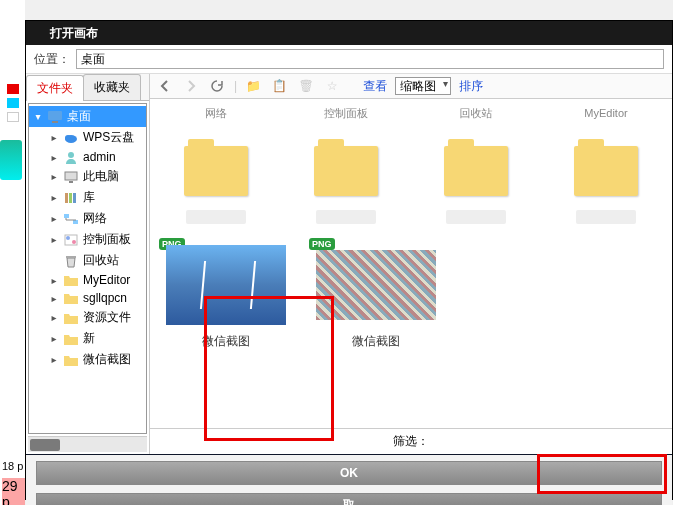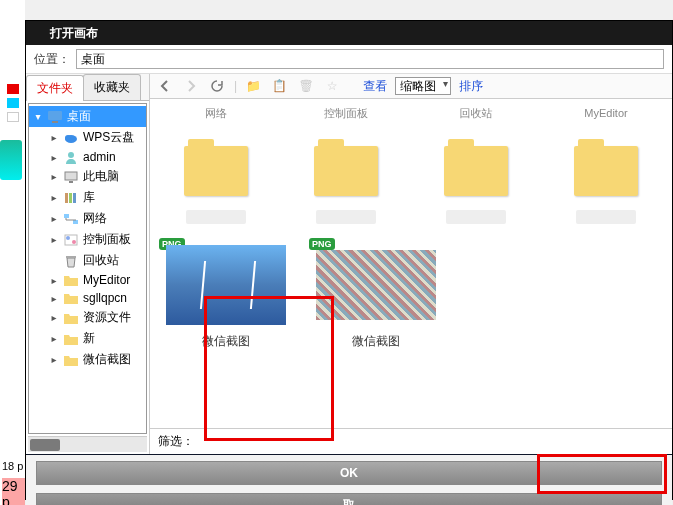--- a/index.html
+++ b/index.html
@@ -52,21 +52,21 @@
 .file-label { text-align:center; font-size:11px; color:#333; word-break:break-all; width:100%; line-height:1.2;}
 .file-label.trunc{color:#888;}
 .png-badge{position:absolute; top:-2px; left:-2px; background:#2a9d3e; color:#fff; font-size:9px; font-weight:bold; padding:1px 3px; border-radius:3px;}
 .thumb-img1{width:120px; height:80px; background:linear-gradient(180deg,#6bb3f0 0%,#4a7db8 50%,#2d5a9e 100%); position:relative; overflow:hidden;}
 .thumb-img1:after{content:""; position:absolute; left:30%; top:20%; width:40%; height:60%; border-left:2px solid #fff; border-right:2px solid #fff; transform:skewX(-5deg);}
 .thumb-img2{width:120px; height:70px; background:repeating-linear-gradient(45deg,#b88,#b88 3px,#ddc 3px,#ddc 6px,#8ab 6px,#8ab 9px);}
 .sel-red{position:absolute; border:3px solid #e80000;}
 .sel-red.a{left:178px; top:275px; width:130px; height:145px;}
 .sel-red.b{right:5px; bottom:5px; width:130px; height:40px;}
 
-.filter-row{display:flex; align-items:center; gap:6px; padding:4px 8px; border-top:1px solid #ccc;}
+.filter-row{display:flex; align-items:center; gap:6px; padding:4px 8px; border-top:1px solid #ccc;flex-direction:column;}
 .filter-input{flex:1; height:20px; border:1px solid #aaa; padding:0 4px; background:#fff; font-size:11px;}
 
 .button-row{display:flex; justify-content:flex-end; gap:8px; padding:6px 10px; background:#f3f3f3; border-top:1px solid #0f172a;flex-direction:column;}
 .btn{min-width:70px; height:24px; border:1px solid #888; background:linear-gradient(#aaa,#888); color:#fff; font-weight:bold; cursor:pointer; display:flex; align-items:center; justify-content:center;}
 .btn.cancel{background:linear-gradient(#999,#777);}
 
 svg{display:block;}
 </style>
 </head>
 <body>

